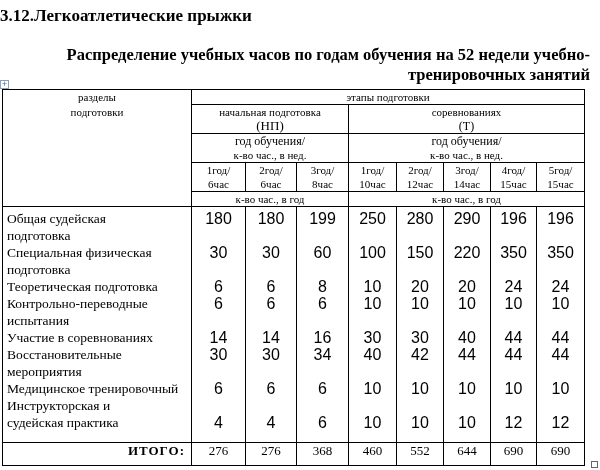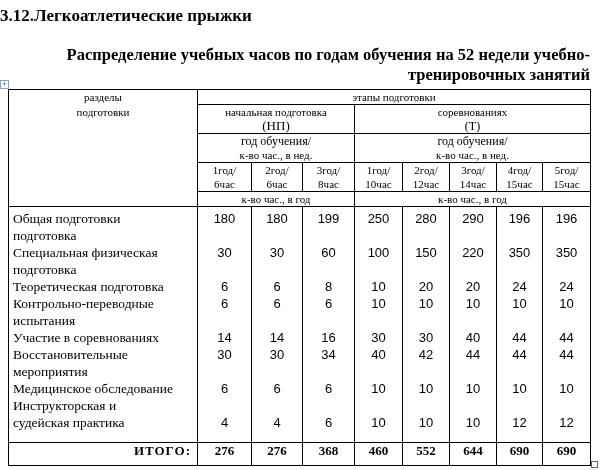--- a/index.html
+++ b/index.html
@@ -1,28 +1,28 @@
 <!DOCTYPE html>
 <html><head>
 <meta charset="utf-8">
 <style>
   html, body { margin:0; padding:0; background:#ffffff; }
   body { width:600px; height:470px; position:relative; overflow:hidden; font-family:"Liberation Serif", serif; color:#000; }
   .title { position:absolute; top:6px; left:0; width:600px; font-size:17px; font-weight:bold; }
   .subtitle { position:absolute; top:45px; left:10px; width:580px; text-align:right; font-size:16.5px; font-weight:bold; line-height:20px; }
   .move-handle { position:absolute; left:0; top:80px; width:7px; height:7px; border:1px solid #8aa0c0; font-size:7px; line-height:7px; text-align:center; color:#4060a0; font-family:"DejaVu Sans", sans-serif; }
   .resize-handle { position:absolute; left:591px; top:461px; width:5px; height:5px; border:1px solid #666; background:#fff; }
-  table { position:absolute; left:8px; top:89px; border-collapse:collapse; table-layout:fixed; width:583px; }
+  table { position:absolute; left:2px; top:89px; border-collapse:collapse; table-layout:fixed; width:583px; }
   td { border:1px solid #000; padding:0; font-size:11px; text-align:center; vertical-align:top; line-height:14px; }
   td.hdr { font-family:"Liberation Serif", serif; font-size:11px; }
   td.body-label { text-align:left; font-size:13.5px; line-height:17px; padding:3px 0 0 4px; border-bottom:none; border-top:none; }
-  td.body-num { font-family:"Liberation Sans", sans-serif; font-size:13px; line-height:17px; padding-top:3px; border-bottom:none; border-top:none;margin-top:16px; }
+  td.body-num { font-family:"Liberation Sans", sans-serif; font-size:16px; line-height:17px; padding-top:3px; border-bottom:none; border-top:none;margin-top:16px; }
   .num-line { display:block; height:17px; }
   td.total-label { text-align:right; font-weight:bold; font-size:13px; padding-right:6px; line-height:16px; letter-spacing:1px; }
-  td.total-num { font-weight:bold; font-size:13px; line-height:16px; }
+  td.total-num { font-weight:normal; font-size:13px; line-height:16px; }
 </style>
 </head>
 <body>
 
 <div class="title">3.12.Легкоатлетические прыжки</div>
 <div class="subtitle">Распределение учебных часов по годам обучения на 52 недели учебно-тренировочных занятий</div>
 <div class="move-handle">+</div>
 
 <table>
   <colgroup>
@@ -104,21 +104,21 @@
   </tr>
 
   <tr style="height:15px">
     <td class="hdr" colspan="3">к-во час., в год</td>
     <td class="hdr" colspan="5">к-во час., в год</td>
   </tr>
 
   <tr style="height:236px">
     <td class="body-label">
       <div>
-            <span class="num-line">Общая подготовки</span>
+            <span class="num-line">Общая судейская</span>
             <span class="num-line">подготовка</span>
           </div>
       <div>
             <span class="num-line">Специальная физическая</span>
             <span class="num-line">подготовка</span>
           </div>
       <div>
             <span class="num-line">Теоретическая подготовка</span>
           </div>
       <div>
@@ -126,21 +126,21 @@
             <span class="num-line">испытания</span>
           </div>
       <div>
             <span class="num-line">Участие в соревнованиях</span>
           </div>
       <div>
             <span class="num-line">Восстановительные</span>
             <span class="num-line">мероприятия</span>
           </div>
       <div>
-            <span class="num-line">Медицинское обследование</span>
+            <span class="num-line">Медицинское тренировочный</span>
           </div>
       <div>
             <span class="num-line">Инструкторская и</span>
             <span class="num-line">судейская практика</span>
           </div>
     </td>
     <td class="body-num">
       <span class="num-line">180</span>
           <span class="num-line"></span>
       <span class="num-line">30</span>

